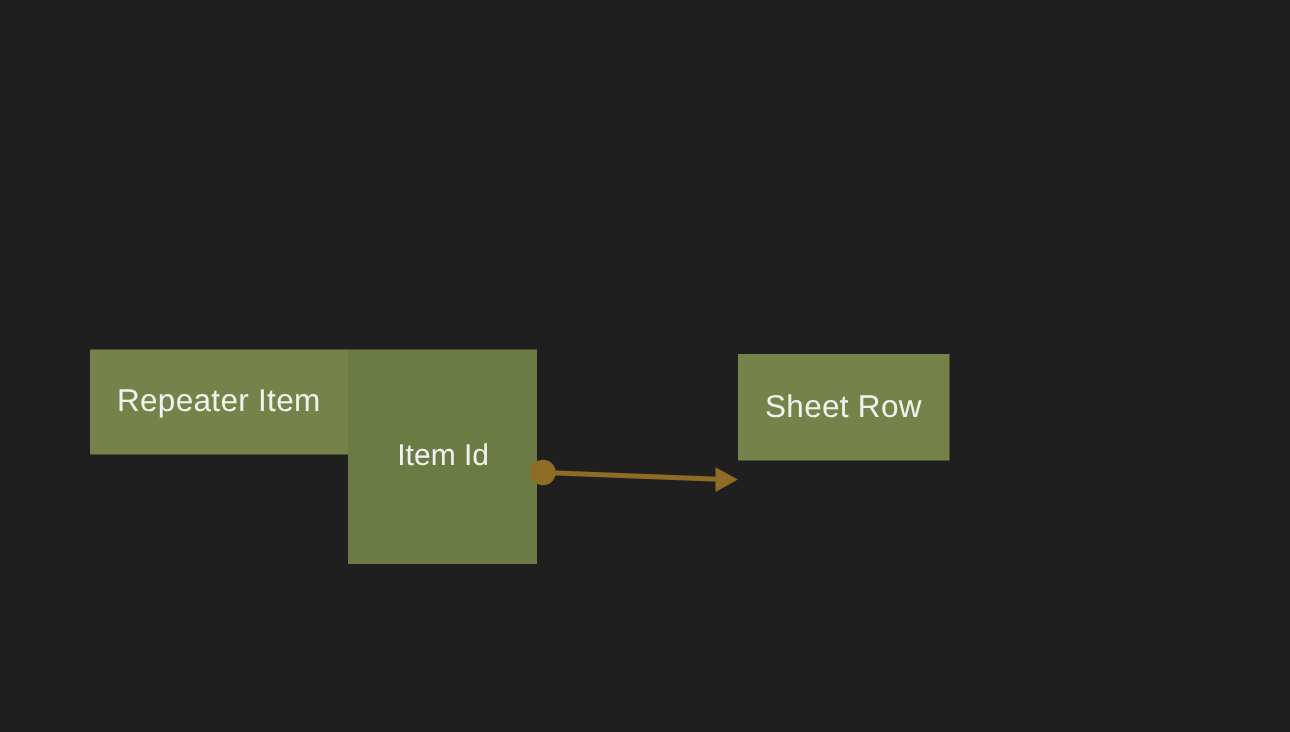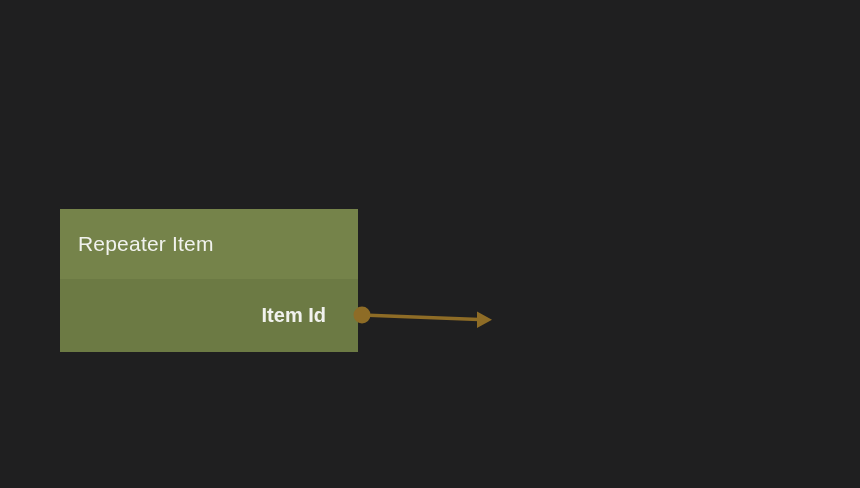--- a/index.html
+++ b/index.html
@@ -18,22 +18,23 @@
   }
   .canvas {
     position: relative;
     width: 860px;
     height: 488px;
     background: var(--background);
   }
   .node {
     position: absolute;
     display: flex;
-    flex-direction: column;
+    flex-direction: row;
     color: var(--text);
+    margin-top: 24px;
   }
   .node-header {
     background: var(--node-header);
     display: flex;
     align-items: center;
     padding: 0 18px;
     font-size: 21px;
     letter-spacing: 0.2px;
     flex: 0 0 auto;
   }
@@ -42,21 +43,20 @@
     flex: 1 1 auto;
     display: flex;
     flex-direction: column;
   }
   .field {
     flex: 1 1 auto;
     display: flex;
     align-items: center;
     font-size: 20px;
     padding: 0 32px;
-    font-weight: bold;
   }
   .field.align-right { justify-content: flex-end; }
   .field.align-left  { justify-content: flex-start; }
 
   #node-repeater-item { left: 60px; top: 209px; width: 298px; height: 143px; }
   #node-repeater-item .node-header { height: 70px; }
 
   #node-sheet-row { left: 492px; top: 212px; width: 299px; height: 144px; }
   #node-sheet-row .node-header { height: 71px; }
 
@@ -77,20 +77,21 @@
   <div class="node" id="node-repeater-item">
     <div class="node-header">Repeater Item</div>
     <div class="node-body">
       <div class="field align-right">
         <span>Item Id</span>
       </div>
     </div>
   </div>
 
   <div class="node" id="node-sheet-row">
+    <div class="node-header">Sheet Row</div>
   </div>
 
   <svg class="connector-layer" width="860" height="488" viewBox="0 0 860 488">
     <line class="hit" x1="362" y1="315" x2="479" y2="319.5" stroke="var(--connector)" stroke-width="3.5"></line>
     <circle cx="362" cy="315" r="8.5" fill="var(--connector)"></circle>
     <polygon points="477,311.5 492,319.7 477,328" fill="var(--connector)"></polygon>
   </svg>
 
 </div>
 

